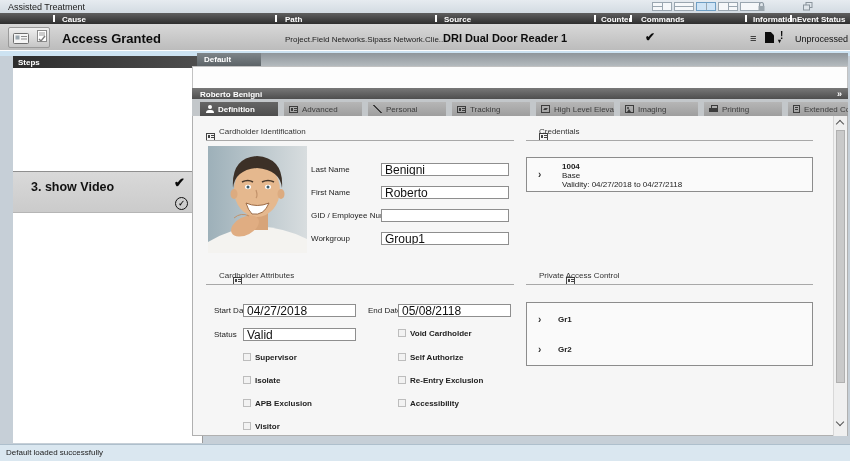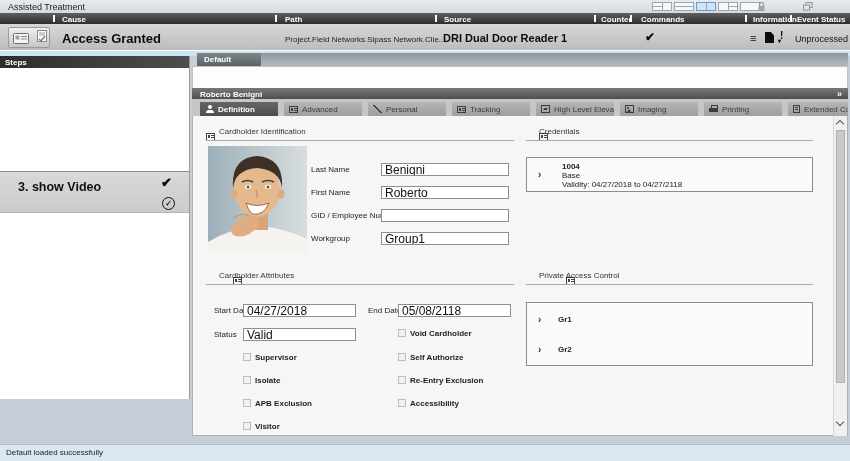--- a/index.html
+++ b/index.html
@@ -22,21 +22,21 @@
   .colheader { left:0; top:13px; width:850px; height:11px; background:linear-gradient(#5f5f5f,#2e2e2e); }
   .colheader .lbl { position:absolute; top:1.5px; font-size:8px; font-weight:bold; color:#fff; white-space:nowrap; }
   .colheader .sep { position:absolute; top:2px; width:2px; height:7px; background:#fff; }
 
   
   .eventrow { left:0; top:24px; width:850px; height:27px; background:linear-gradient(#d8d8d8,#bcbcbc); border-bottom:1px solid #fdfdfd; }
   .ev-btn { left:8px; top:3px; width:42px; height:21px; background:linear-gradient(#efefef,#c6c6c6); border:1px solid #9a9a9a; border-radius:2px; }
   .bluestrip { left:0; top:51px; width:850px; height:5px; background:#cde3f2; }
 
   
-  .steps { left:0; top:56px; width:190px; height:343px; background:#fff; border-right:1px solid #9a9a9a; }
+  .steps { left:13px; top:56px; width:190px; height:387px; background:#fff; border-right:1px solid #9a9a9a; }
   .steps-hdr { left:0; top:0; width:100%; height:12px; background:linear-gradient(90deg,#2d2d2d,#4e4e4e); }
   .steps-hdr span { position:absolute; left:5px; top:1.5px; font-size:8px; font-weight:bold; color:#fff; }
   .step { position:absolute; left:0; width:189px; border-bottom:1px solid #b5b5b5; background:linear-gradient(#f4f4f4,#d3d3d3); }
   .step-label { position:absolute; left:18px; top:8px; font-size:12.5px; font-weight:bold; color:#111; }
   .step-cb { position:absolute; left:163px; top:7px; width:14px; height:14px; background:#fff; border:2px solid #1a1a1a; }
   .play { position:absolute; left:160px; top:29px; width:0; height:0; border-top:11px solid transparent;
           border-bottom:11px solid transparent; border-left:18px solid #0a0a0a; }
   .bigcheck { position:absolute; left:161px; top:3px; font-size:13px; font-weight:bold; color:#0a0a0a; }
   .circcheck { position:absolute; left:162px; top:25px; width:13px; height:13px; border:1.5px solid #111;
                border-radius:50%; font-size:8px; font-weight:bold; color:#111; text-align:center; line-height:11px; }

